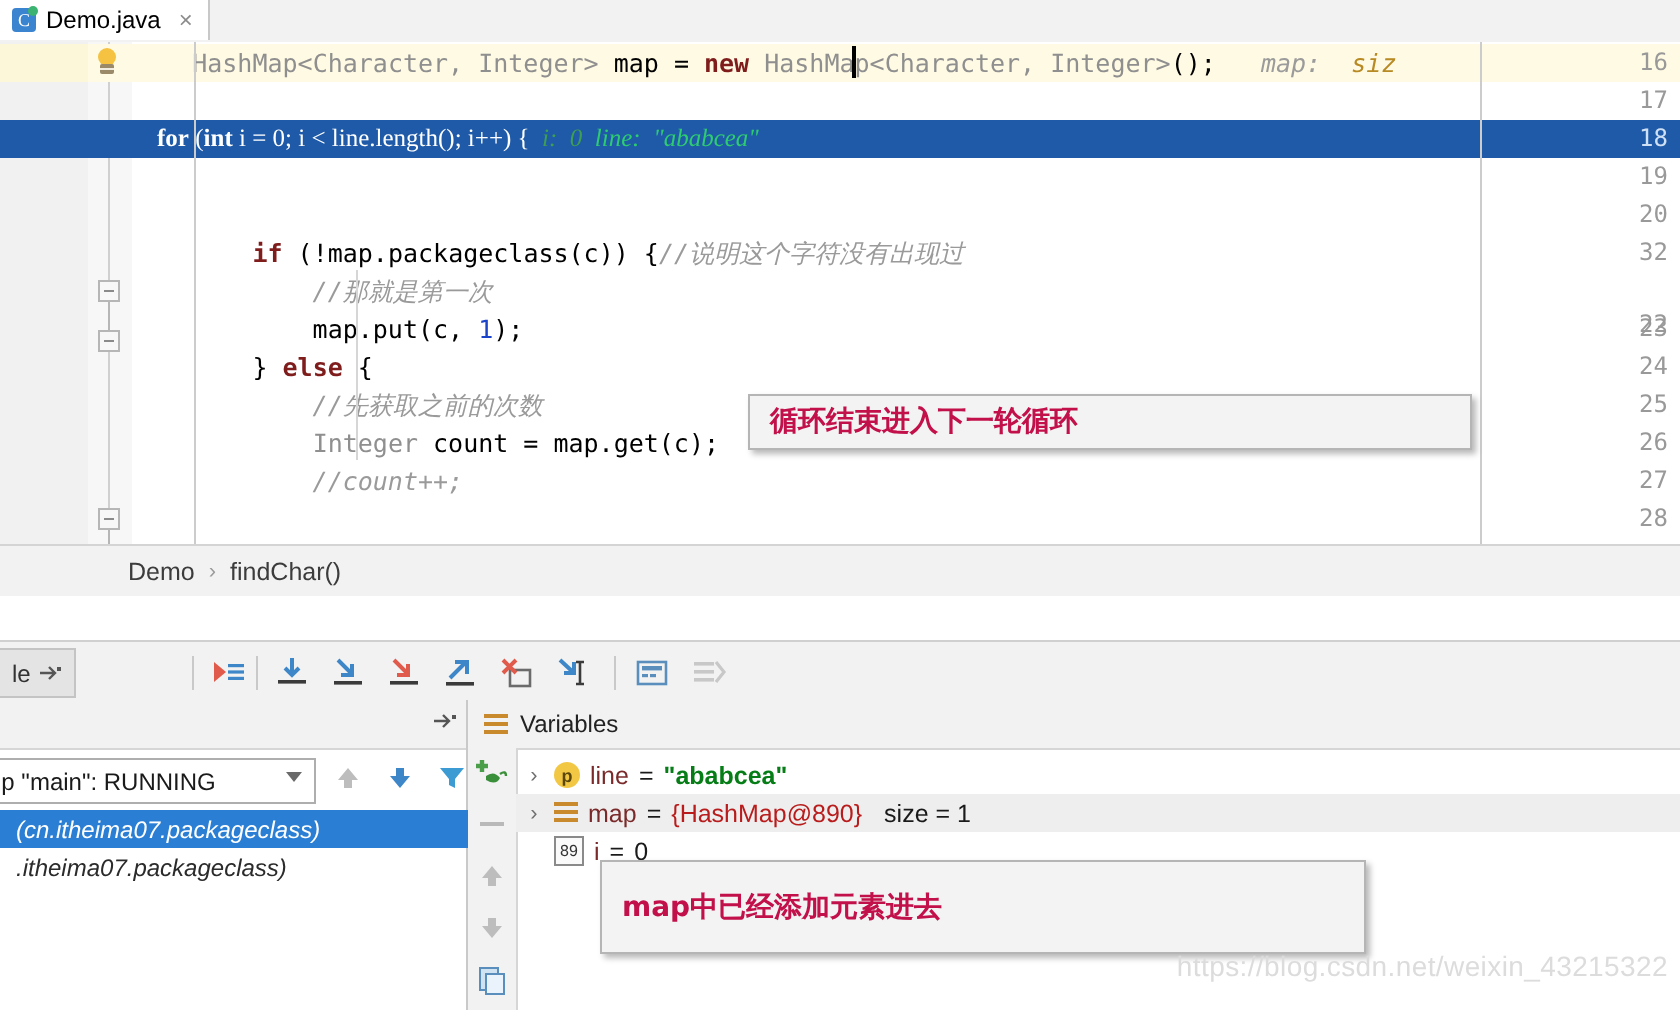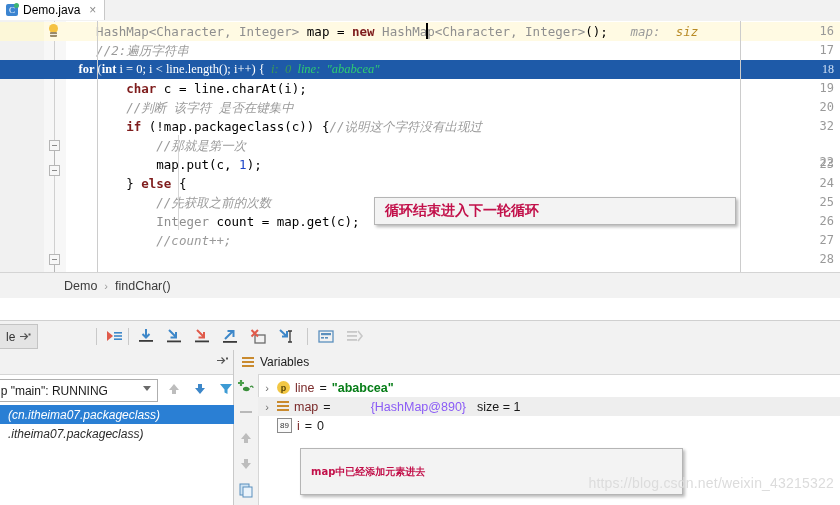--- a/index.html
+++ b/index.html
@@ -113,21 +113,21 @@
 
   .vrow{position:absolute;left:24px;height:19px;display:flex;align-items:center;gap:5px;
         font-size:12.5px;padding-left:4px;white-space:nowrap;}
   .vrow.shade{background:#eeeeee;}
   .chev{color:#6f6f6f;font-size:11px;width:10px;display:inline-block;text-align:center;}
   .badge-p{width:13px;height:13px;border-radius:50%;background:#f2c744;color:#5a4708;
            font-size:9px;display:flex;align-items:center;justify-content:center;font-weight:bold;}
   .vname{color:#7a2a2a;}
   .veq{color:#1a1a1a;}
   .vstr{color:#067d17;font-weight:bold;}
-  .vref{color:#8b5cf6;margin-left:35px;}
+  .vref{color:#b91c1c;}
   .vsize{color:#1a1a1a;}
   .iicon{width:13px;height:13px;border:1px solid #8a8a8a;font-size:8px;color:#333;
          display:flex;align-items:center;justify-content:center;background:#fafafa;}
 
   .watermark{position:absolute;right:6px;bottom:14px;color:#dcdcdc;font-size:14px;
              font-family:"Liberation Sans",sans-serif;letter-spacing:.2px;}
 </style>
 </head>
 <body>
 
@@ -148,38 +148,35 @@
 
     <div id="rowbg">
         <div class="hlrow row-current" style="top: 1px;"></div>
         <div class="hlrow gutter-current" style="top: 1px; width: 44px;"></div>
         <div class="hlrow row-selected" style="top: 39px;"></div>
         <div class="hlrow gutter-selected" style="top: 39px; width: 44px;"></div>
       </div>
     <div id="lnums">
         <div class="lnum" style="top: 1px;">16</div>
         <div class="lnum" style="top: 20px;">17</div>
-        <div class="lnum" style="top: 39px; color: rgb(207, 224, 245); font-family: Liberation Serif, serif;">18</div>
+        <div class="lnum" style="top: 39px; color: rgb(207, 224, 245);">18</div>
         <div class="lnum" style="top: 58px;">19</div>
         <div class="lnum" style="top: 77px;">20</div>
         <div class="lnum" style="top: 96px;">32</div>
         <div class="lnum" style="top: 132px;">22</div>
         <div class="lnum" style="top: 134px;">23</div>
         <div class="lnum" style="top: 153px;">24</div>
         <div class="lnum" style="top: 172px;">25</div>
         <div class="lnum" style="top: 191px;">26</div>
         <div class="lnum" style="top: 210px;">27</div>
         <div class="lnum" style="top: 229px;">28</div>
       </div>
     <div id="codelines" class="codearea">
         <div class="cline" style="top: 1px;"><span class="pl">    </span><span class="gen">HashMap&lt;Character, Integer&gt;</span><span class="pl"> map = </span><span class="kw">new</span><span class="pl"> </span><span class="gen">HashMap&lt;Character, Integer&gt;</span><span class="pl">();</span><span>   </span><span class="inlay">map:</span><span>  </span><span class="inlay-v">siz</span></div>
-        <div class="cline" style="top: 20px;"><span class="cm">    //2:遍历字符串</span></div>
         <div class="cline sel" style="top: 39px; font-family: Liberation Serif, serif;"><span class="pl">    </span><span class="kw">for</span><span class="pl"> (</span><span class="kw">int</span><span class="pl"> i = </span><span class="num">0</span><span class="pl">; i &lt; line.length(); i++) {</span><span>  </span><span class="hint">i:  0</span><span>  </span><span class="hint-str">line:  "ababcea"</span></div>
-        <div class="cline" style="top: 58px;"><span class="pl">        </span><span class="kw">char</span><span class="pl"> c = line.charAt(i);</span></div>
-        <div class="cline" style="top: 77px;"><span class="cm">        //判断 该字符 是否在键集中</span></div>
         <div class="cline" style="top: 96px;"><span class="pl">        </span><span class="kw">if</span><span class="pl"> (!map.packageclass(c)) {</span><span class="cm">//说明这个字符没有出现过</span></div>
         <div class="cline" style="top: 115px;"><span class="cm">            //那就是第一次</span></div>
         <div class="cline" style="top: 134px;"><span class="pl">            map.put(c, </span><span class="num">1</span><span class="pl">);</span></div>
         <div class="cline" style="top: 153px;"><span class="pl">        } </span><span class="kw">else</span><span class="pl"> {</span></div>
         <div class="cline" style="top: 172px;"><span class="cm">            //先获取之前的次数</span></div>
         <div class="cline" style="top: 191px;"><span class="pl">            </span><span class="gen">Integer</span><span class="pl"> count = map.get(c);</span></div>
         <div class="cline" style="top: 210px;"><span class="cm">            //count++;</span></div>
         <div style="position: absolute; left: 360px; top: 2px; width: 1.6px; height: 16px; background: rgb(0, 0, 0);"></div>
       </div>
 
@@ -393,18 +390,18 @@
           </div>
           <div class="vrow" style="top: 66px; width: 582px;">
             <span class="chev"></span>
             <span class="iicon">89</span>
             <span class="vname">i</span>
             <span class="veq"> = </span>
             <span class="vsize">0</span>
           </div>
         </div>
 
-      <div class="callout" id="varsNote" style="left:66px;top:98px;width:361px;height:45px;font-size:10px">map中已经添加元素进去</div>
+      <div class="callout" id="varsNote" style="left:66px;top:80px;width:361px;height:45px;font-size:14px">map中已经添加元素进去</div>
     </div>
   </div>
 
   <div class="watermark">https://blog.csdn.net/weixin_43215322</div>
 </div>
 
 </body></html>

